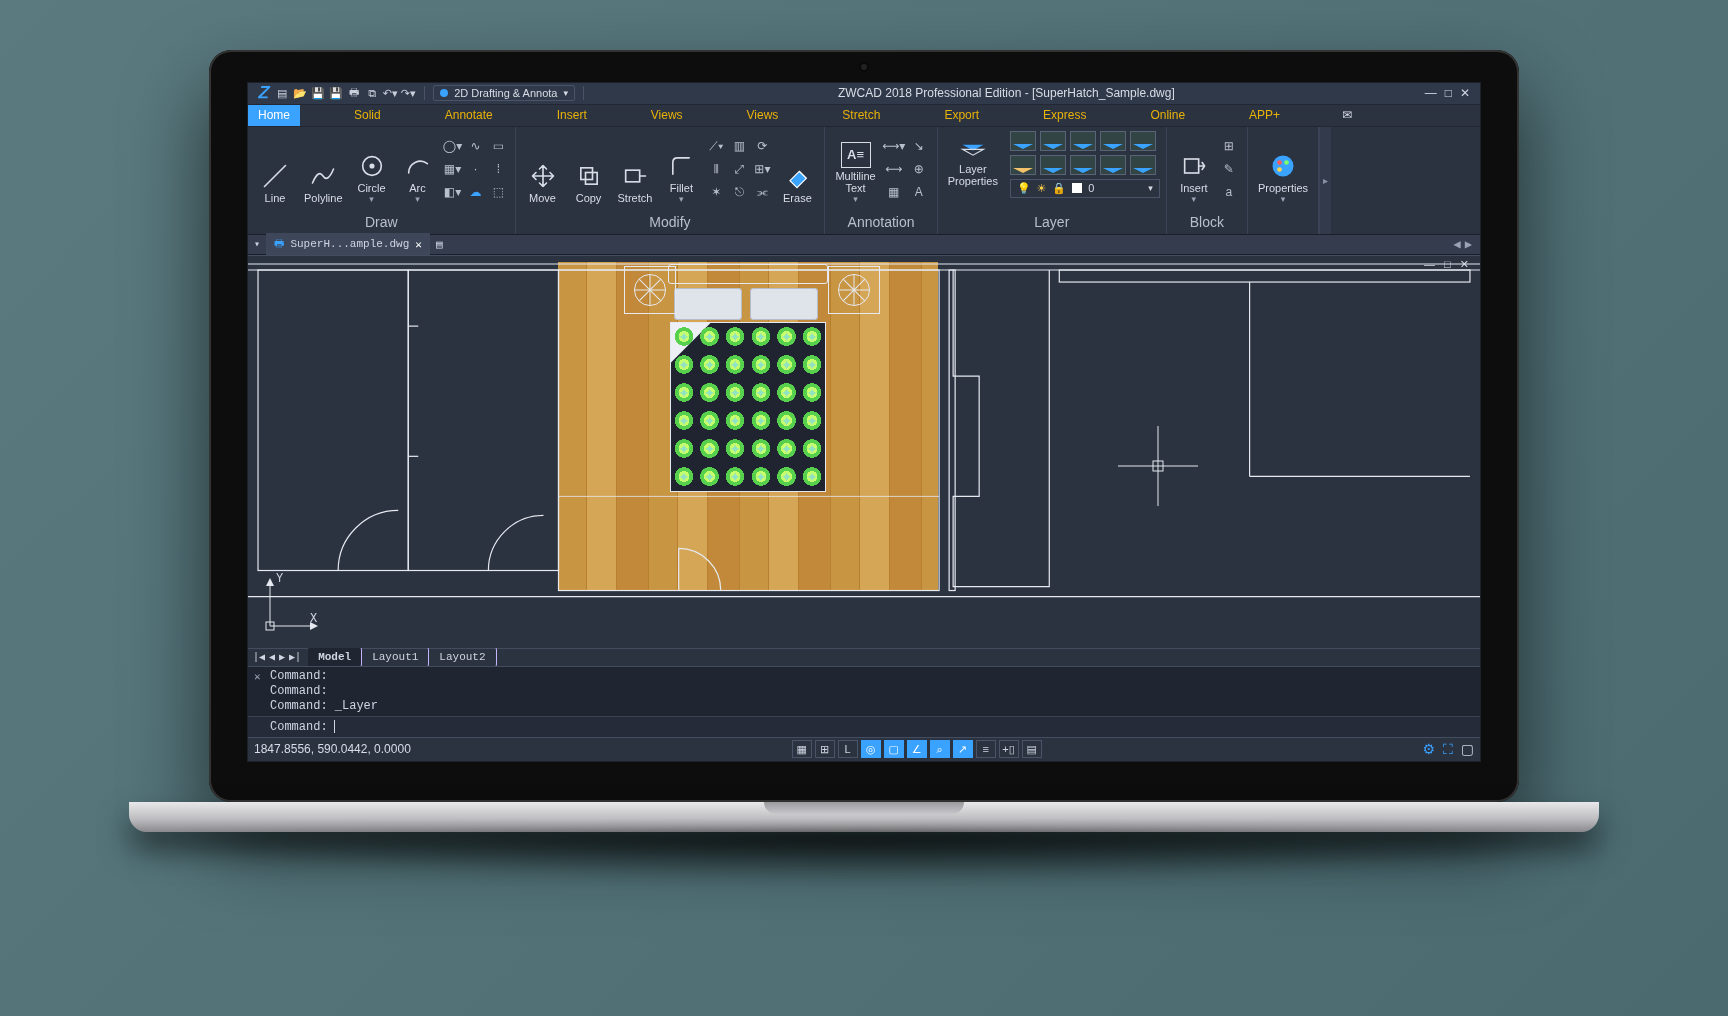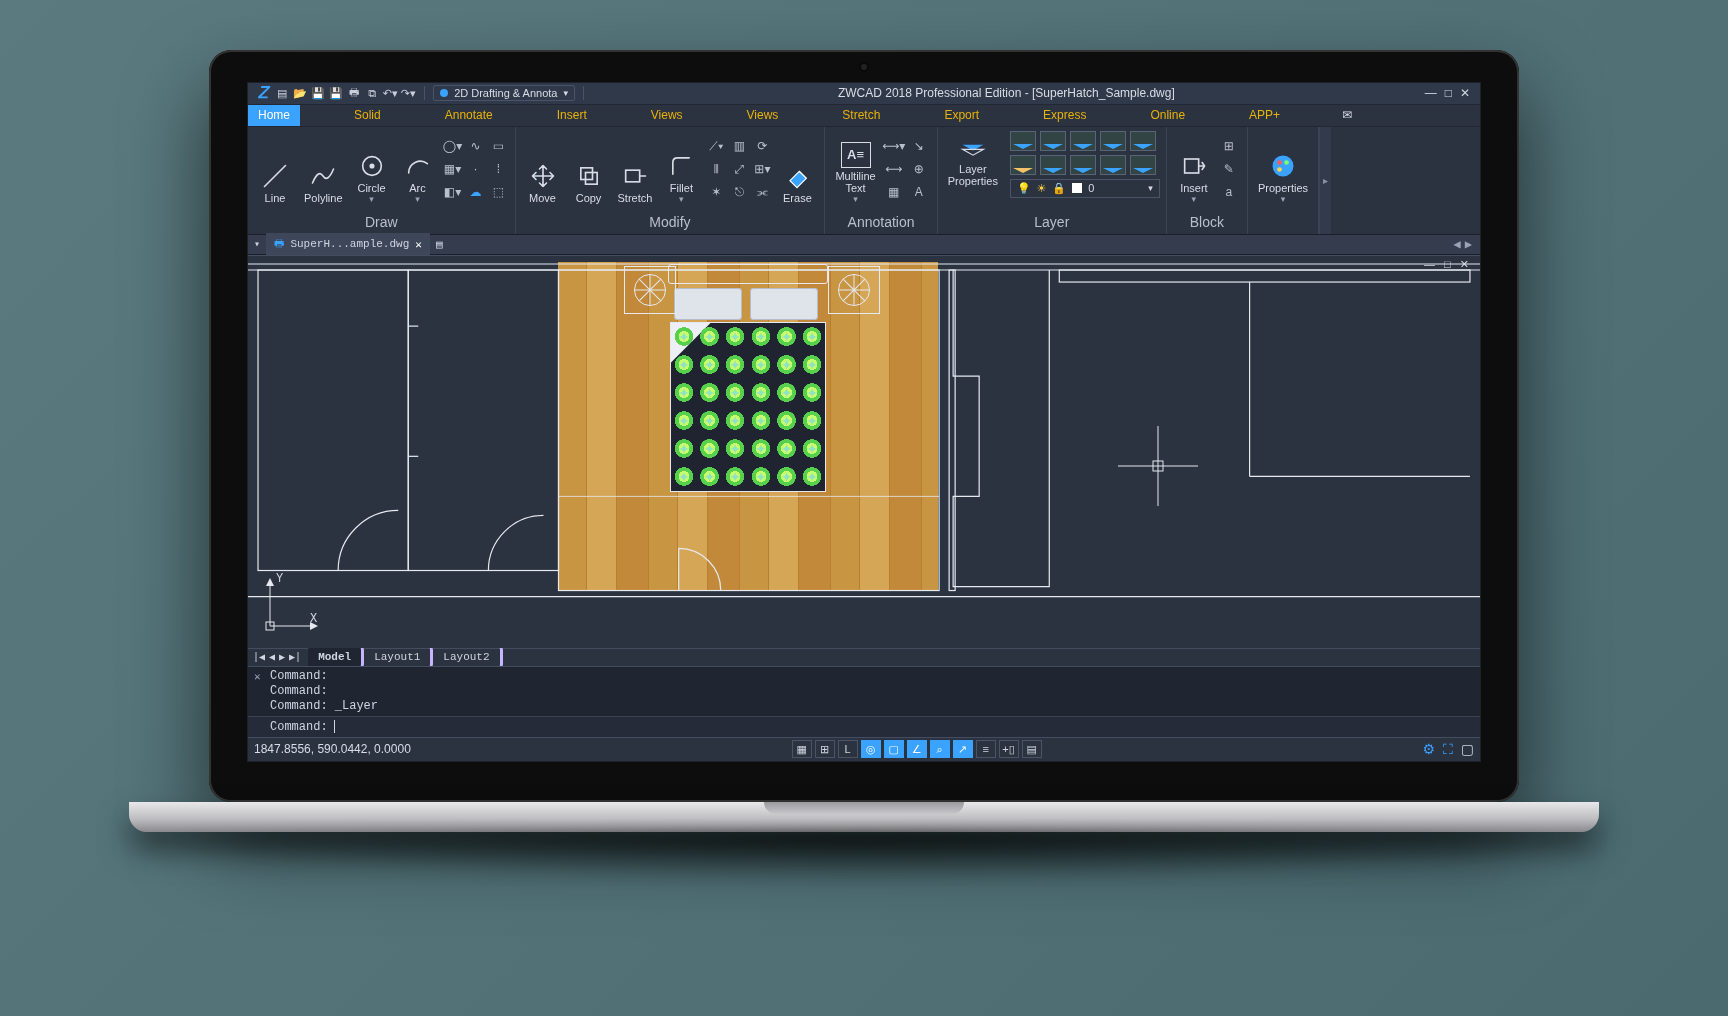--- a/index.html
+++ b/index.html
@@ -393,21 +393,21 @@
     font-size:11px;
     color:#cfd5e1;
     padding-left:4px;
   }
   .layouttabs .nav {
     display:flex;gap:2px;padding-right:6px;
   }
   .layouttabs .nav span { font-size:10px; padding:0 1px;}
   .ltab {
     padding:8px 10px;
-    border-right:3px solid #c4b5fd;
+    border-right:1px solid #c4b5fd;
     border-radius:7px;
   }
   .ltab.active { background:#1f2531; font-weight:bold; }
 
   
   .cmdwin {
     background:#1f2531;
     border-top:1px solid #444d60;
     font-family:"Courier New",monospace;
     font-size:12px;

